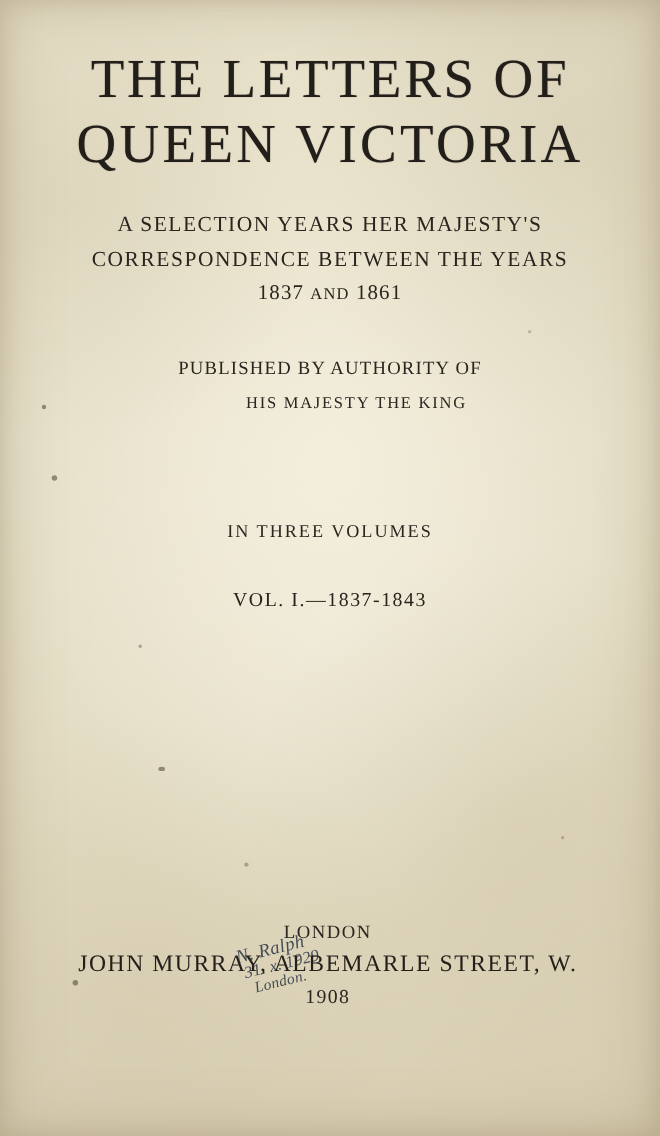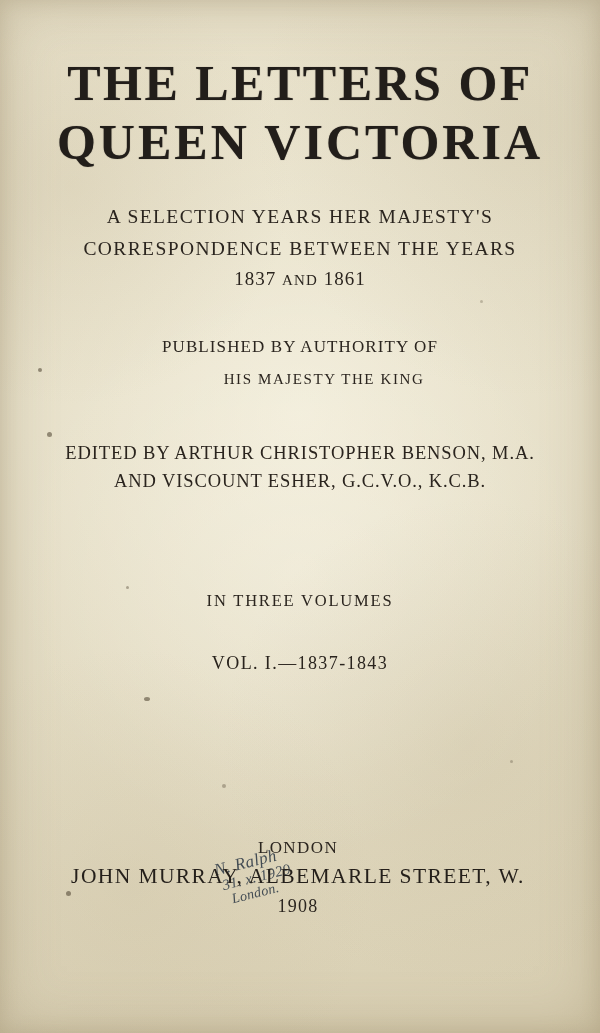--- a/index.html
+++ b/index.html
@@ -57,24 +57,24 @@
     text-align: center;
     color: #2a2520;
   }
 
   
   .title-main {
     font-family: "Liberation Serif", serif;
     font-size: 50px;
     letter-spacing: 2.5px;
     line-height: 1.17;
-    font-weight: 700;
+    font-weight: 400;
     color: #221e1a;
     margin: 0;
-    padding-top: 54px;
+    padding-top: 42px;
     text-shadow: 0 0 1px rgba(40,34,28,0.45);
   }
   .title-line { display: block; white-space: nowrap; }
   .title-line-2 { letter-spacing: 3px; text-align: center; }
 
   .subtitle {
     margin-top: 30px;
     font-size: 19.5px;
     letter-spacing: 1.4px;
     line-height: 1.62;
@@ -210,24 +210,20 @@
         <span class="conj">AND</span>
         <span>1861</span>
       </div>
     </div>
 
     <div class="authority">
       <span>PUBLISHED BY AUTHORITY OF</span>
       <span class="king">HIS MAJESTY THE KING</span>
     </div>
 
-    <div class="editors">
-      <div>EDITED BY ARTHUR CHRISTOPHER BENSON, M.A.</div>
-      <div>AND VISCOUNT ESHER, G.C.V.O., K.C.B.</div>
-    </div>
 
     <div class="volumes">IN THREE VOLUMES</div>
     <div class="volume-no">VOL. I.—1837-1843</div>
 
     <div class="imprint">
       <div class="city">LONDON</div>
       <div class="publisher">JOHN MURRAY, ALBEMARLE STREET, W.</div>
       <div class="year">1908</div>
     </div>
 

